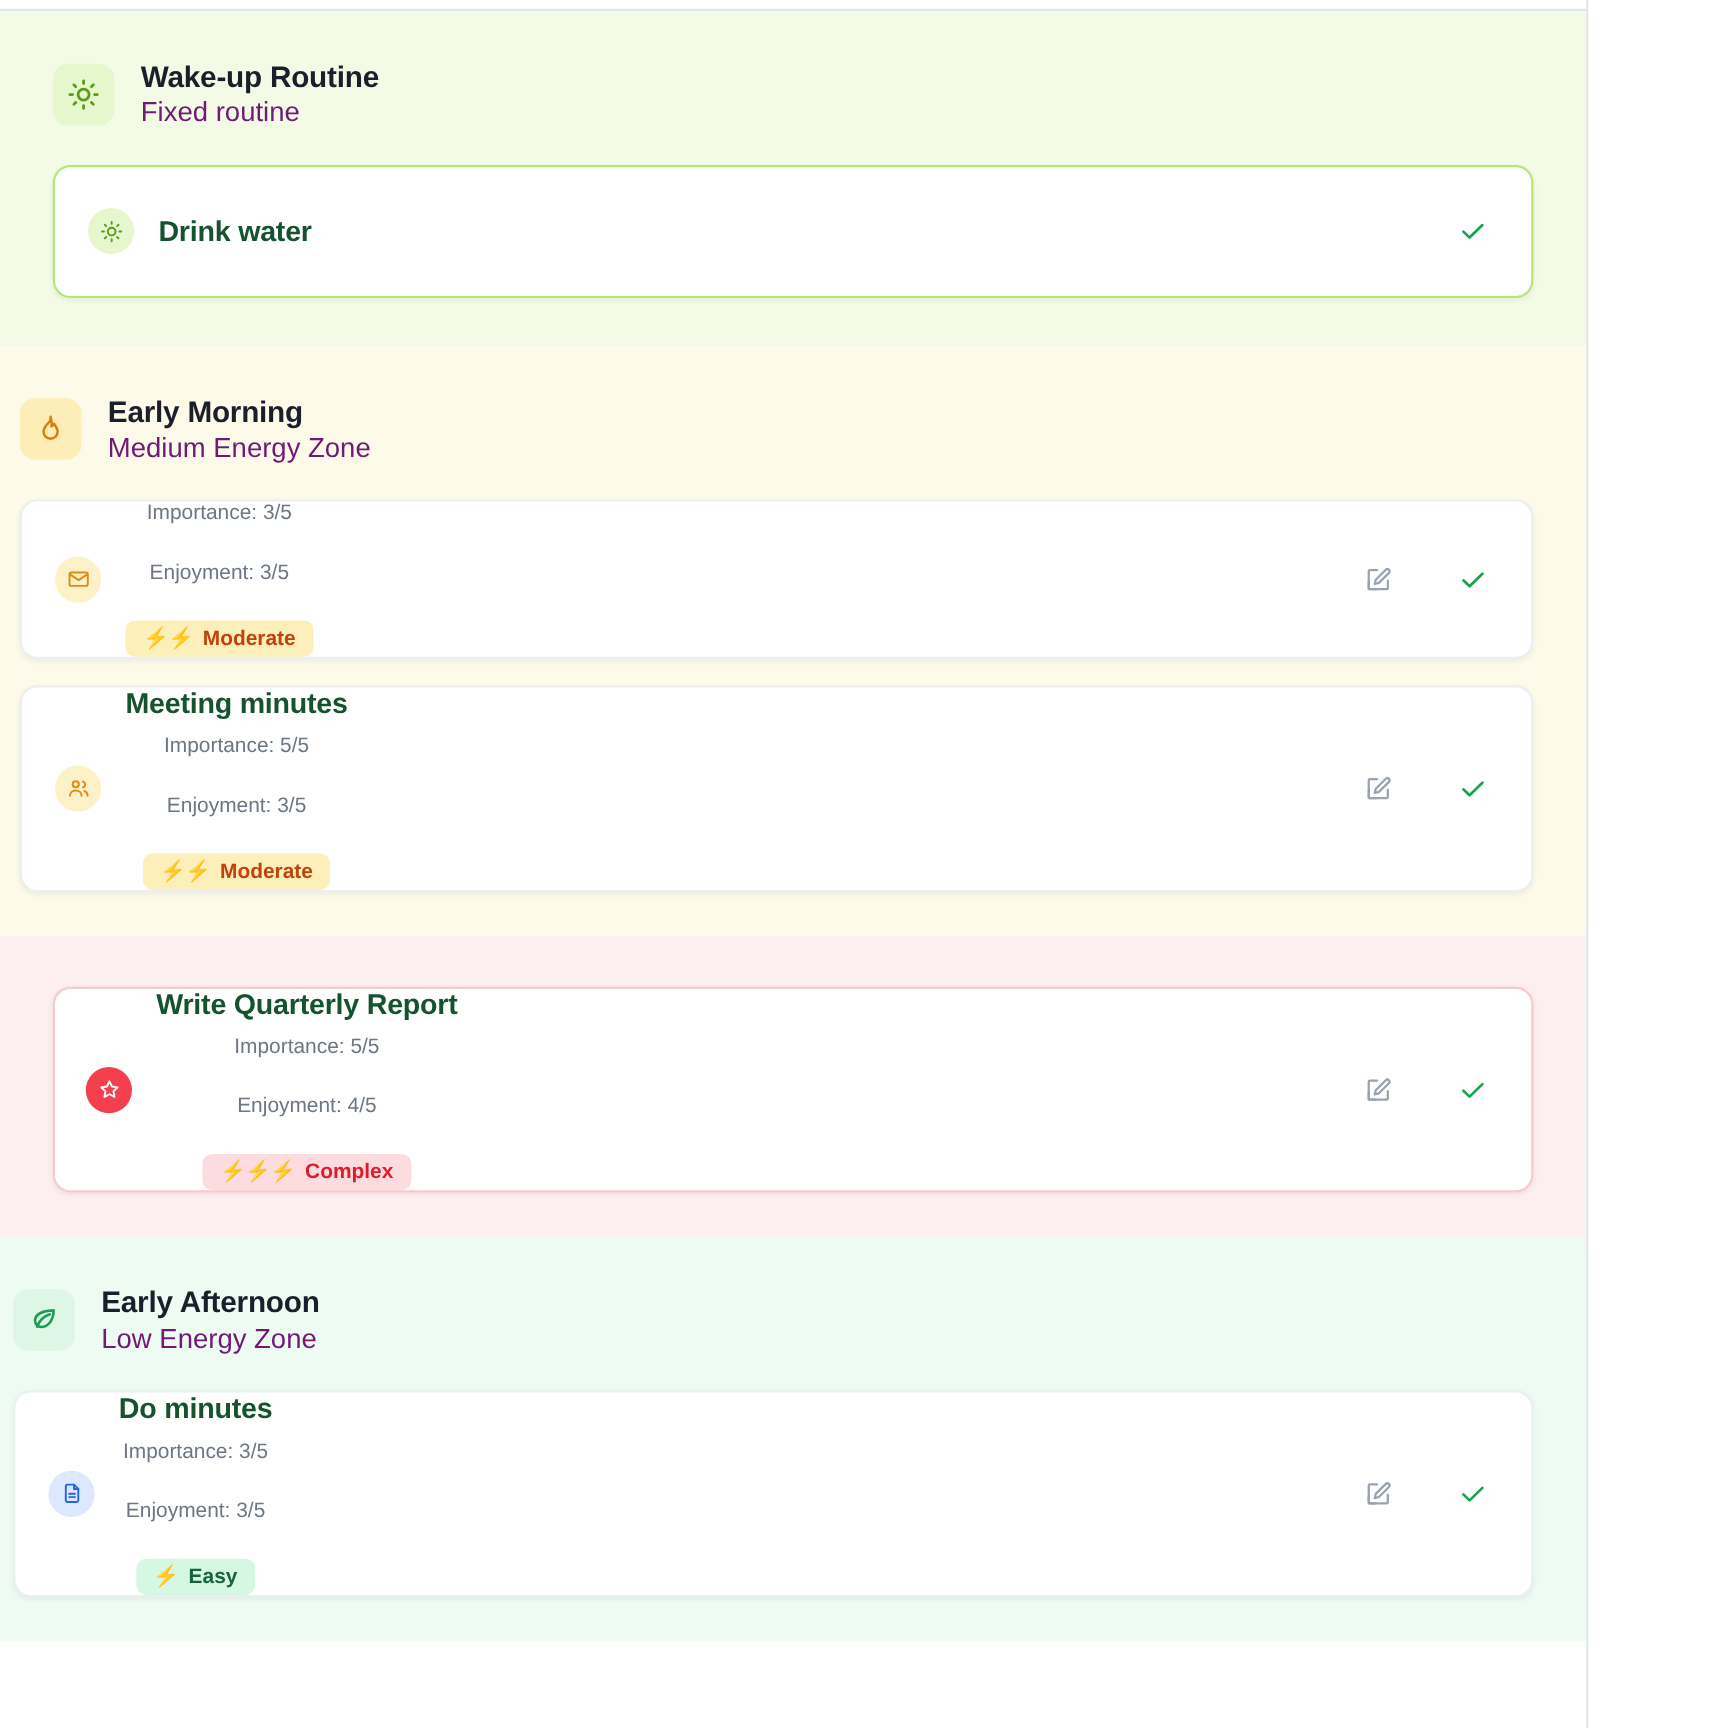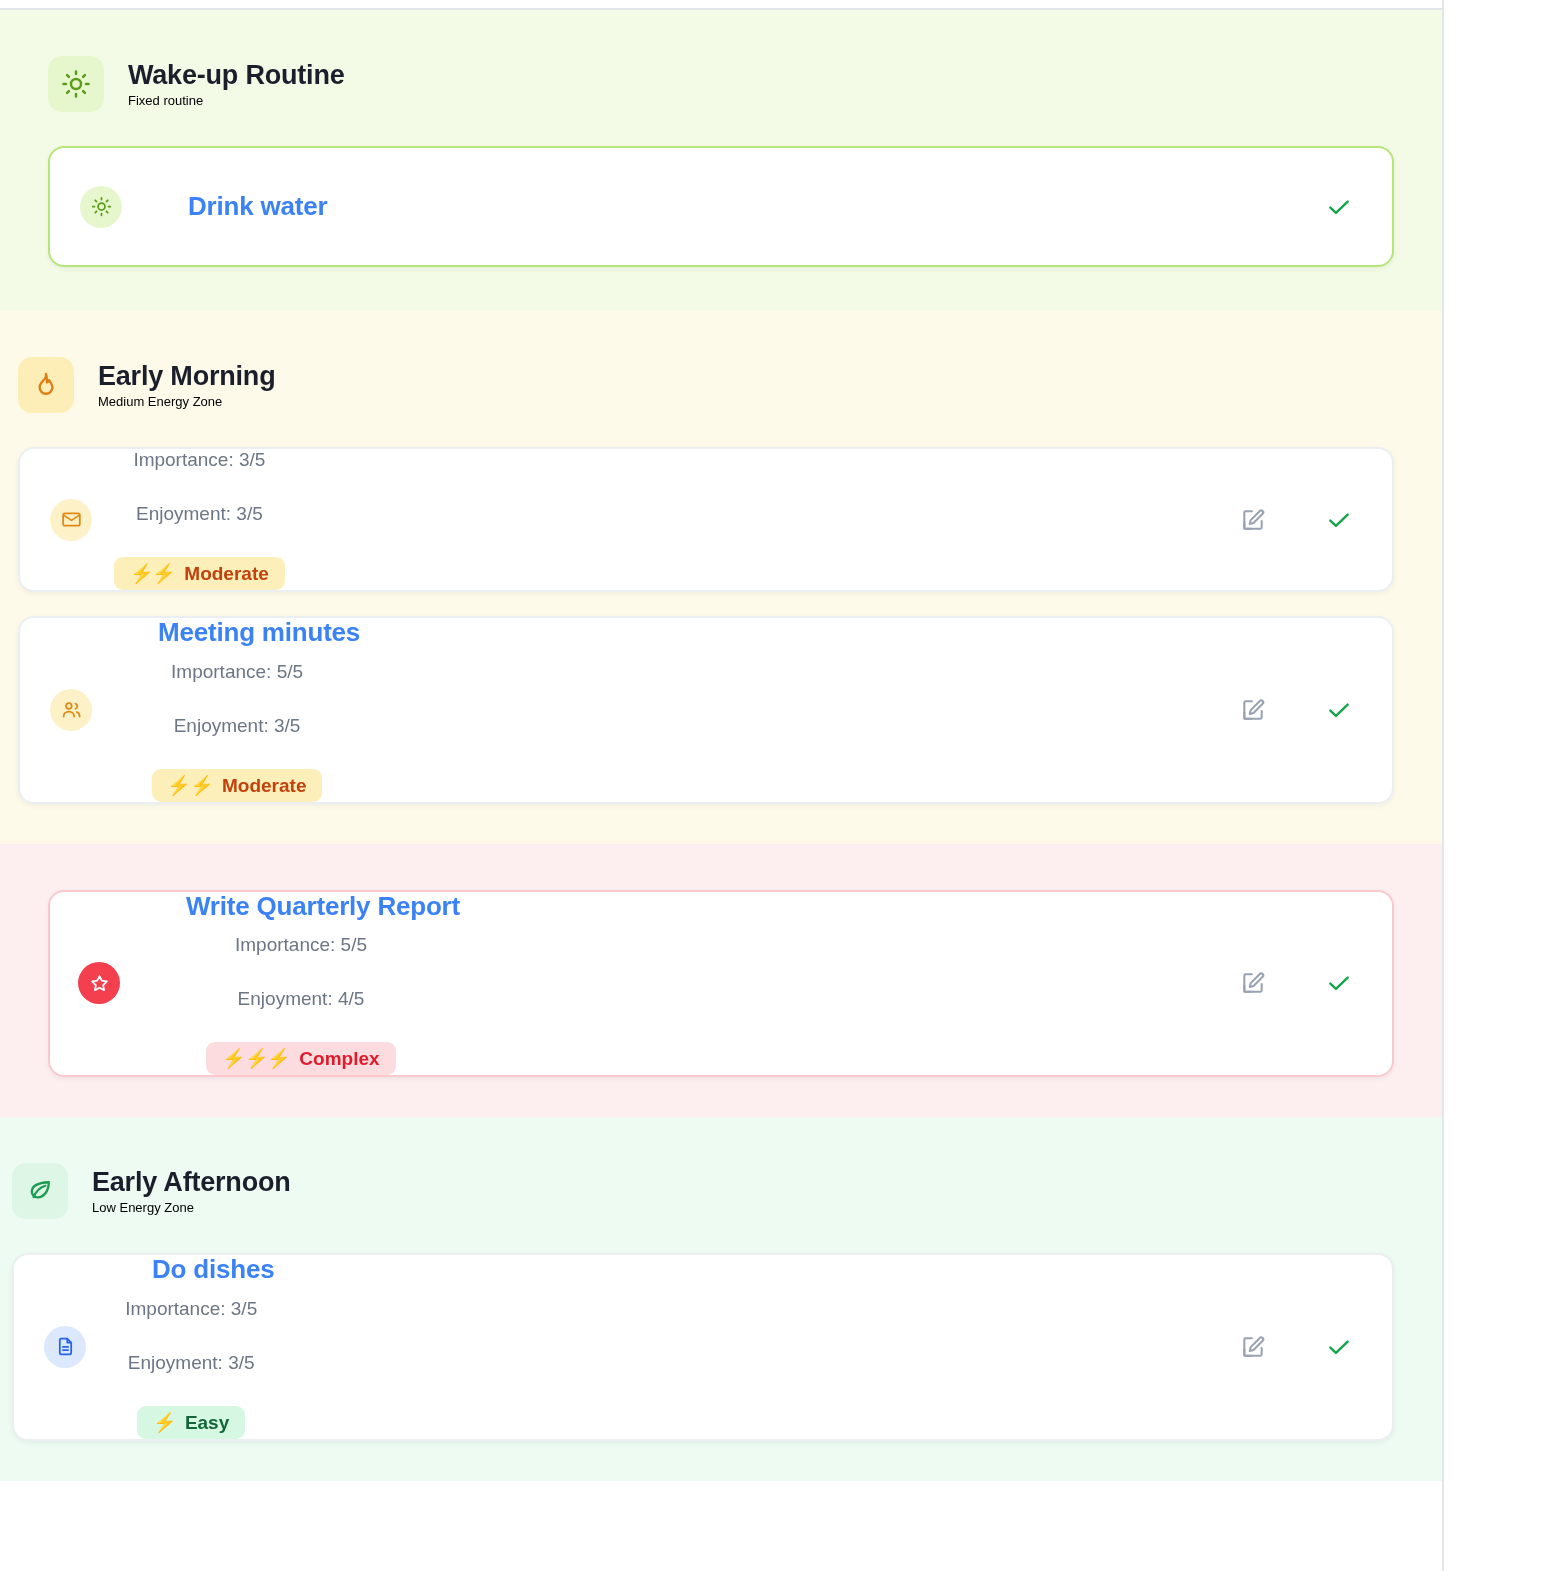--- a/index.html
+++ b/index.html
@@ -62,22 +62,22 @@
 
   .zone-titles { display: flex; flex-direction: column; gap: 5px; }
   .zone-title {
     font-size: 27px;
     font-weight: 700;
     color: #1b1f2b;
     letter-spacing: -0.2px;
     line-height: 1.05;
   }
   .zone-sub {
-    font-size: 13px;
-    color: #000000;
+    font-size: 25px;
+    color: #701a75;
     line-height: 1.05;
   }
 
   
   .task-card {
     background: #ffffff;
     border-radius: 16px;
     border: 2px solid #eceff2;
     box-shadow: 0 2px 5px rgba(22,30,45,0.055);
     display: flex;
@@ -113,25 +113,24 @@
   .task-badge-icon.tb-amber  { background: #fdf1c8; }
   .task-badge-icon.tb-red    { background: #f43f4f; }
   .task-badge-icon.tb-blue   { background: #dbe8fd; }
 
   .task-body { display: flex; flex-direction: column; gap: 14px; min-width: 0; }
   .task-body.no-meta { gap: 0; }
 
   .task-title {
     font-size: 26px;
     font-weight: 700;
-    color: #3b82f6;
+    color: #14532d;
     letter-spacing: -0.2px;
     line-height: 1.1;
     white-space: nowrap;
-    margin-left: 44px;
   }
   .task-title.plain { font-weight: 600; font-size: 26px; }
 
   .task-meta {
     display: flex;
     align-items: center;
     gap: 32px;
     flex-direction: column;
   }
   .meta-text {
@@ -375,21 +374,21 @@
     <div class="task-card">
       <div class="task-left">
         <div class="task-badge-icon tb-blue">
           <svg width="21" height="21" viewBox="0 0 24 24" fill="none" stroke="#2563eb" stroke-width="2" stroke-linecap="round" stroke-linejoin="round">
             <path d="M14 3H7a1.5 1.5 0 0 0-1.5 1.5v15A1.5 1.5 0 0 0 7 21h10a1.5 1.5 0 0 0 1.5-1.5V7.5z"></path>
             <path d="M14 3v4.5h4.5"></path>
             <path d="M9 12.5h6M9 16h6"></path>
           </svg>
         </div>
         <div class="task-body">
-          <div class="task-title">Do dishes</div>
+          <div class="task-title">Do minutes</div>
           <div class="task-meta">
             <span class="meta-text">Importance: 3/5</span>
             <span class="meta-text">Enjoyment: 3/5</span>
             <span class="diff-badge d-easy">
               <span class="bolts">⚡</span>
               <span>Easy</span>
             </span>
           </div>
         </div>
       </div>

